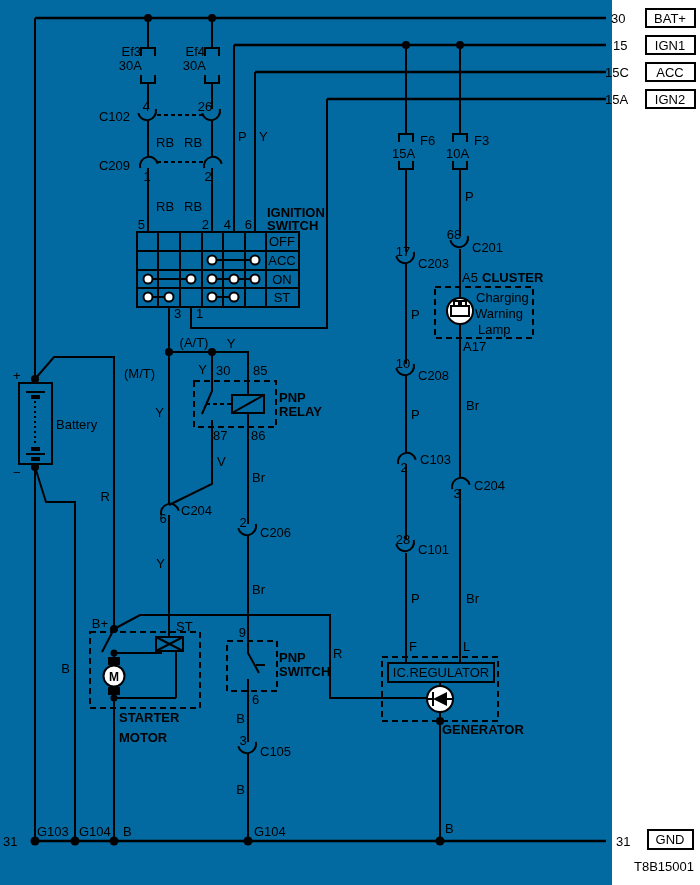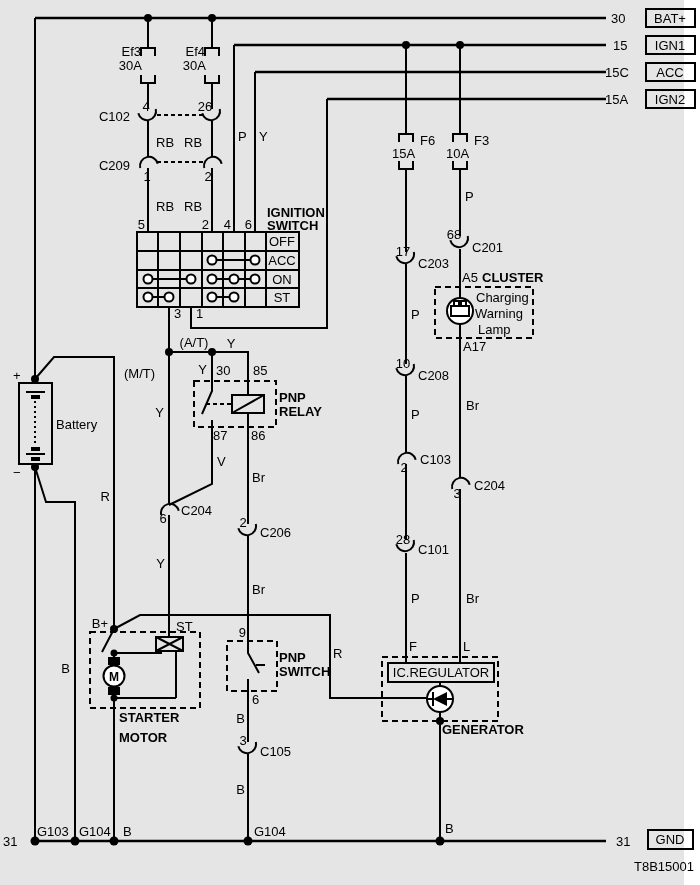--- a/index.html
+++ b/index.html
@@ -1,16 +1,16 @@
 <!DOCTYPE html>
 <html><head>
 <meta charset="utf-8">
 <style>
   html,body{margin:0;padding:0;background:#fff}
-  #stage{width:684px;height:885px;position:relative;background:#e5e5e5}
+  #stage{width:612px;height:885px;position:relative;background:#0369a1}
   svg{display:block}
   .w{stroke:#000;stroke-width:2;fill:none}
   .w3{stroke:#000;stroke-width:2.5;fill:none}
   .thick{stroke:#000;stroke-width:4;fill:none}
   .dash{stroke:#000;stroke-width:2;fill:none;stroke-dasharray:6 4}
   .dash2{stroke:#000;stroke-width:2;fill:none;stroke-dasharray:4 3}
   .dash3{stroke:#000;stroke-width:2;fill:none;stroke-dasharray:2 3}
   .dot{fill:#000;stroke:none}
   .blk{fill:#000;stroke:none}
   .wh{fill:#fff;stroke:#000;stroke-width:2}

